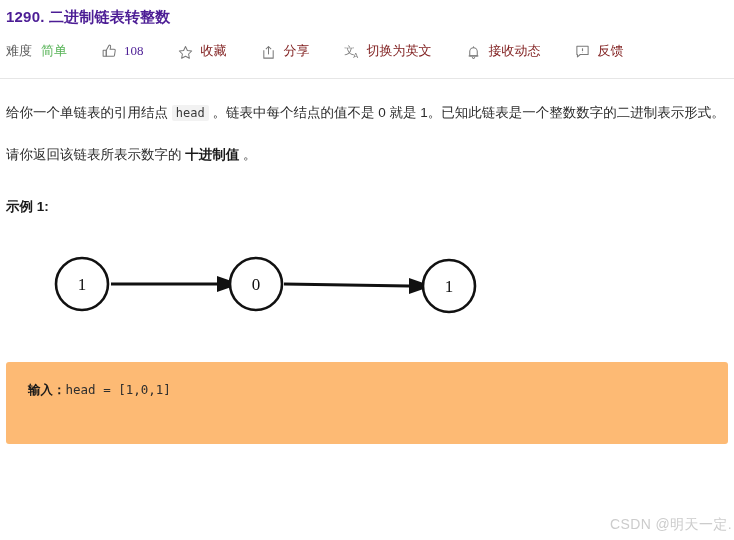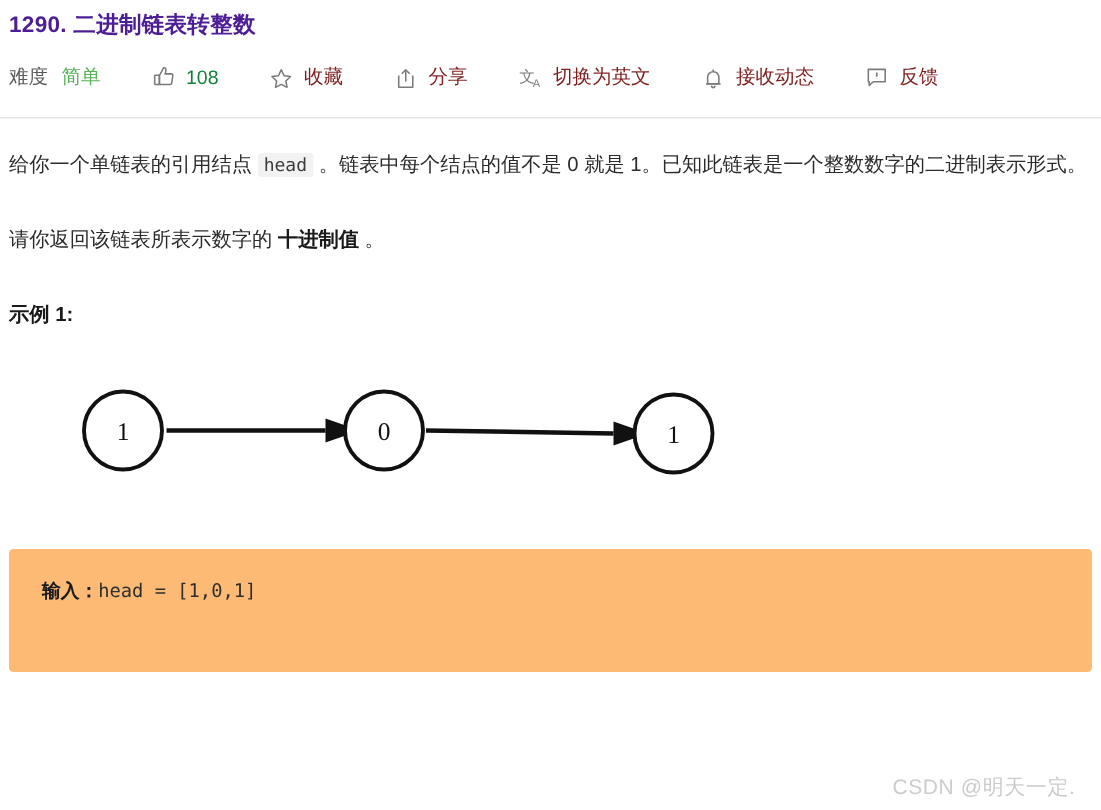--- a/index.html
+++ b/index.html
@@ -49,41 +49,41 @@
     height: 16px;
     display: inline-flex;
     align-items: center;
     justify-content: center;
     margin-right: 7px;
     color: #7a7a7a;
     flex: 0 0 auto;
   }
   .tb-icon svg { display: block; }
   .tb-text { color: #7f1d1d; }
-  .like-count { color: #15803d; }
+  .like-count { color: #4c1d95; font-family: Liberation Serif, serif; }
 
   .divider {
     height: 1px;
     background: #e6e6e6;
     margin: 14px 0 0 0;
     width: 100%;
   }
 
   
   .content {
     padding: 0 6px;
   }
   .para {
     font-size: 13.5px;
-    line-height: 22px;
+    line-height: 27px;
     color: #2b2b2b;
     margin: 0;
   }
   .para-1 { margin-top: 20px; }
-  .para-2 { margin-top: 28px; }
+  .para-2 { margin-top: 14px; }
 
   code.inline {
     font-family: "DejaVu Sans Mono", "Liberation Mono", monospace;
     font-size: 12px;
     background: #f2f2f2;
     color: #3a3a3a;
     padding: 1px 4px;
     border-radius: 2px;
   }
   .bold { font-weight: bold; color: #1a1a1a; }
@@ -115,21 +115,21 @@
     font-family: "DejaVu Sans Mono", "Liberation Mono", monospace;
     font-size: 12.5px;
     line-height: 24px;
     color: #2e2e2e;
     white-space: pre;
   }
   .code-key { font-weight: bold; color: #1a1a1a; }
 
   .watermark {
     position: absolute;
-    right: 17px;
+    right: 2px;
     bottom: 6px;
     font-size: 14px;
     color: #cccccc;
     letter-spacing: 0.4px;
     white-space: nowrap;
   }
 </style>
 </head>
 <body>
 

